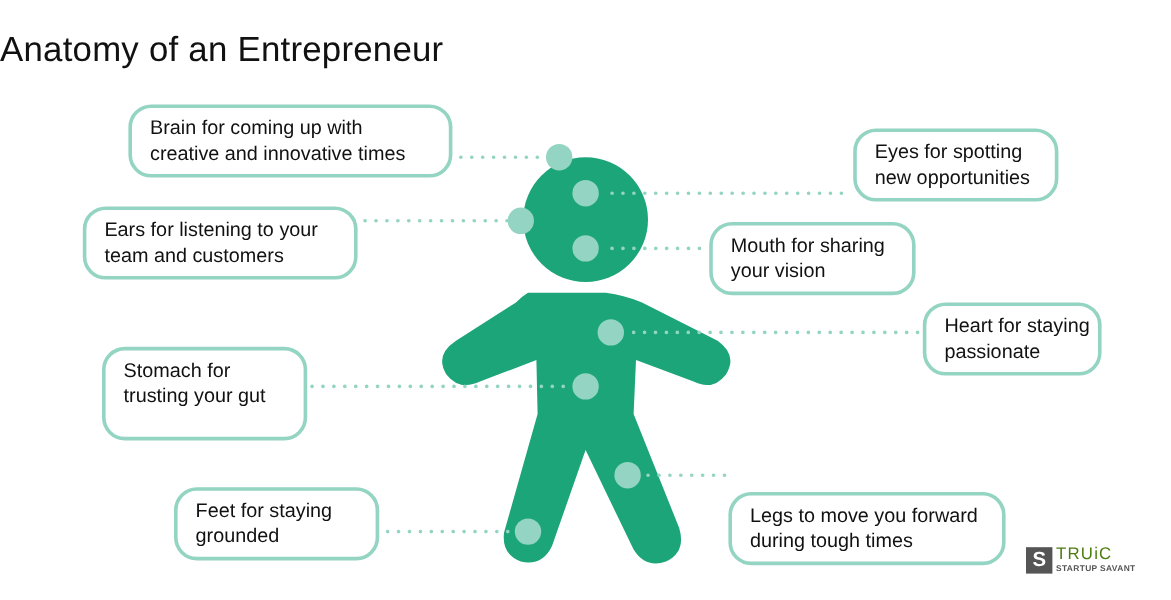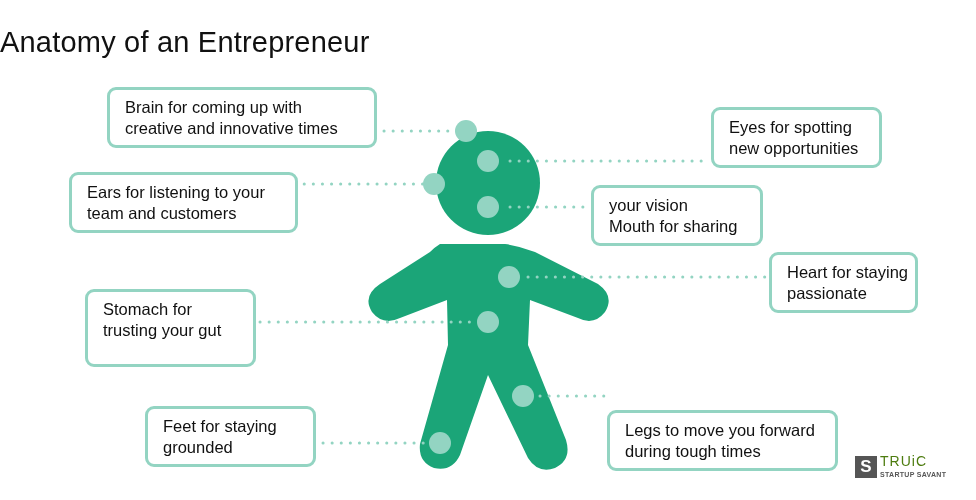--- a/index.html
+++ b/index.html
@@ -1,20 +1,20 @@
 <!DOCTYPE html>
 <html><head>
 <meta charset="utf-8">
 <style>
   html, body { margin:0; padding:0; background:#ffffff; }
   body { width:976px; height:500px; position:relative; overflow:hidden;
          font-family:"Liberation Sans", sans-serif; }
   .title { position:absolute; left:0; width:976px; top:26px; 
            font-size:29px; font-weight:500; color:#111; letter-spacing:0.2px; }
-  .box { position:absolute; border:3px solid #93d4c2; border-radius:9px; background:#fff;
+  .box { position:absolute; border:3px solid #93d4c2; border-radius:19px; background:#fff;
          box-sizing:border-box; padding:7px 14px 0 15px; font-size:16.5px; line-height:21px;
          color:#111; font-weight:500; }
   .box span { display:block; white-space:nowrap; }
   svg.fig { position:absolute; left:0; top:0; }
   .logo { position:absolute; left:855px; top:456px; width:90px; height:26px; }
   .logo .sq { position:absolute; left:0; top:0; width:22px; height:22px; background:#555;
               color:#fff; font-weight:bold; font-size:17px; text-align:center; line-height:22px; }
   .logo .name { position:absolute; left:25px; top:-3px; font-size:14px; font-weight:normal;
                 color:#4d7c0f; letter-spacing:1px; }
   .logo .sub { position:absolute; left:25px; top:15px; font-size:7px; font-weight:bold;
@@ -60,22 +60,22 @@
 </div>
 <div class="box" style="left:711px;top:107px;width:171px;height:61px;">
   <span>Eyes for spotting</span>
   <span>new opportunities</span>
 </div>
 <div class="box" style="left:53px;top:172px;width:229px;height:61px;margin-left:16px;">
   <span>Ears for listening to your</span>
   <span>team and customers</span>
 </div>
 <div class="box" style="left:591px;top:185px;width:172px;height:61px;">
+  <span>Mouth for sharing</span>
   <span>your vision</span>
-  <span>Mouth for sharing</span>
 </div>
 <div class="box" style="left:769px;top:252px;width:149px;height:61px;">
   <span>Heart for staying</span>
   <span>passionate</span>
 </div>
 <div class="box" style="left:85px;top:289px;width:171px;height:78px;">
   <span>Stomach for</span>
   <span>trusting your gut</span>
 </div>
 <div class="box" style="left:607px;top:366px;width:231px;height:61px;margin-top:44px;">

